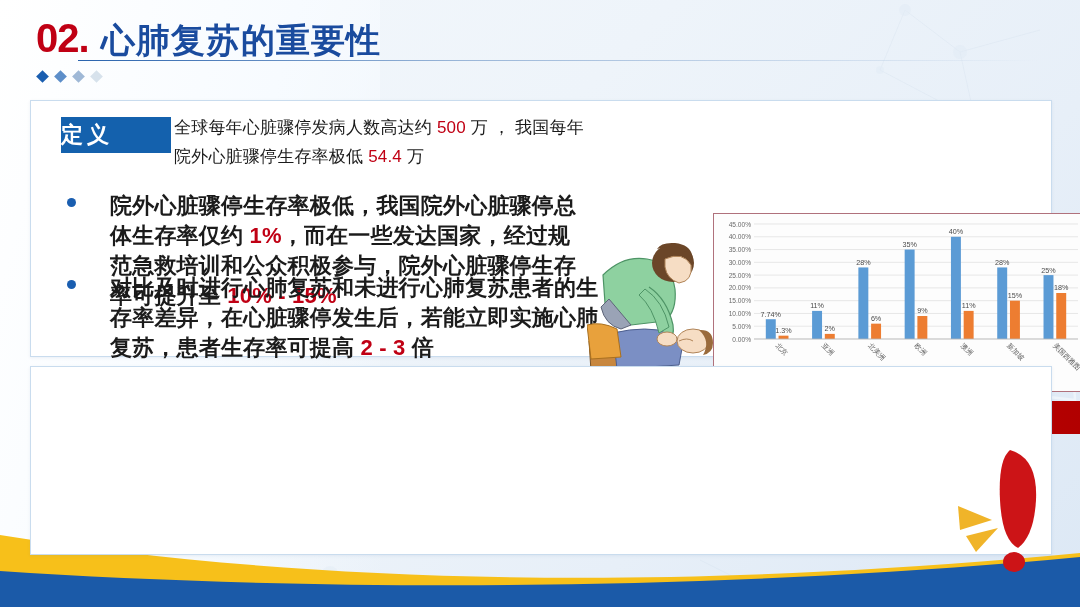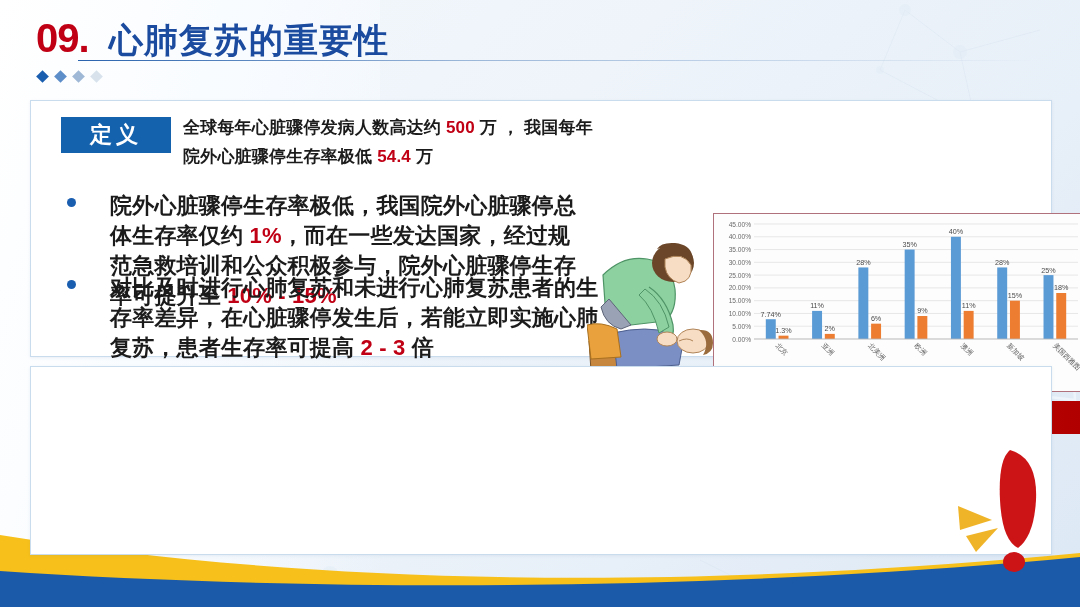--- a/index.html
+++ b/index.html
@@ -13,38 +13,38 @@
   .bg-soft-left{position:absolute;left:0;top:0;width:380px;height:607px;
     background:linear-gradient(105deg,#ffffff 0%,#f7fbff 55%,rgba(255,255,255,0) 100%);}
   .bottom-yellow{position:absolute;left:0;bottom:0;width:1080px;height:92px;pointer-events:none;}
   .bottom-blue{position:absolute;left:0;bottom:0;width:1080px;height:62px;pointer-events:none;}
 
   
   .header{position:absolute;left:36px;top:16px;width:640px;height:74px;}
   .h-num{font-size:40px;font-weight:bold;color:#c00014;letter-spacing:-1px;
          display:inline-block;vertical-align:baseline;font-family:"Liberation Sans",sans-serif;}
   .h-title{font-size:34px;font-weight:bold;color:#1a4b9e;display:inline-block;
-           vertical-align:baseline;margin-left:16px;letter-spacing:1px;}
+           vertical-align:baseline;margin-left:8px;letter-spacing:1px;}
   .h-dots{position:absolute;left:2px;top:56px;display:flex;align-items:center;gap:9px;}
   .dot{width:9px;height:9px;transform:rotate(45deg);}
   .hr-line{position:absolute;left:78px;top:60px;width:960px;height:1px;
       background:linear-gradient(to right,#2a63ad 0%,#9ab6d8 40%,rgba(200,215,230,0) 100%);}
 
   
   .panel{position:absolute;background:#ffffff;border:1px solid #c9dcee;
          box-shadow:0 1px 3px rgba(90,120,160,.10);}
   #panel-top{left:30px;top:100px;width:1020px;height:255px;}
   #panel-bottom{left:30px;top:366px;width:1020px;height:187px;}
 
   
   .def-badge{position:absolute;left:30px;top:16px;width:110px;height:36px;background:#1461ad;
      color:#fff;font-size:22px;font-weight:bold;letter-spacing:4px;
-     display:flex;align-items:center;justify-content:center;}
-  .def-text{position:absolute;left:152px;top:12px;width:420px;font-size:17px;line-height:29px;
-     color:#1b1b1b;font-weight:bold;letter-spacing:.2px;}
+     display:flex;align-items:center;justify-content:flex-start;}
+  .def-text{position:absolute;left:143px;top:12px;width:420px;font-size:17px;line-height:29px;
+     color:#1b1b1b;font-weight:normal;letter-spacing:.2px;}
   .red{color:#c00014;}
 
   
   .bl{position:absolute;display:flex;}
   .bl .bullet{width:9px;height:9px;border-radius:50%;background:#1a5eb0;flex:0 0 auto;margin-top:7px;margin-right:11px;}
   .bl .btxt{font-size:22px;line-height:30px;color:#1b1b1b;font-weight:bold;letter-spacing:.2px;margin-left:23px;}
   #bullet1{left:36px;top:90px;width:520px;}
   #bullet2{left:36px;top:172px;width:540px;}
 
   
@@ -98,21 +98,21 @@
   </g>
 </svg>
 <svg class="bottom-yellow" viewBox="0 0 1080 92" preserveAspectRatio="none">
   <path d="M0 20 C 260 62, 620 82, 1080 38 L1080 92 L0 92 Z" fill="#f7c01a"></path>
 </svg>
 <svg class="bottom-blue" viewBox="0 0 1080 62" preserveAspectRatio="none">
   <path d="M0 26 C 300 46, 700 48, 1080 12 L1080 62 L0 62 Z" fill="#1b5aa8"></path>
 </svg>
 
 <div class="header">
-  <span class="h-num">09.</span>
+  <span class="h-num">02.</span>
   <span class="h-title">心肺复苏的重要性</span>
   <div class="h-dots">
     <span class="dot" style="background:#1a5eb0"></span>
     <span class="dot" style="background:#5d8ec9"></span>
     <span class="dot" style="background:#9fb8d6"></span>
     <span class="dot" style="background:#d7e2ec"></span>
   </div>
 </div>
 <div class="hr-line"></div>
 

